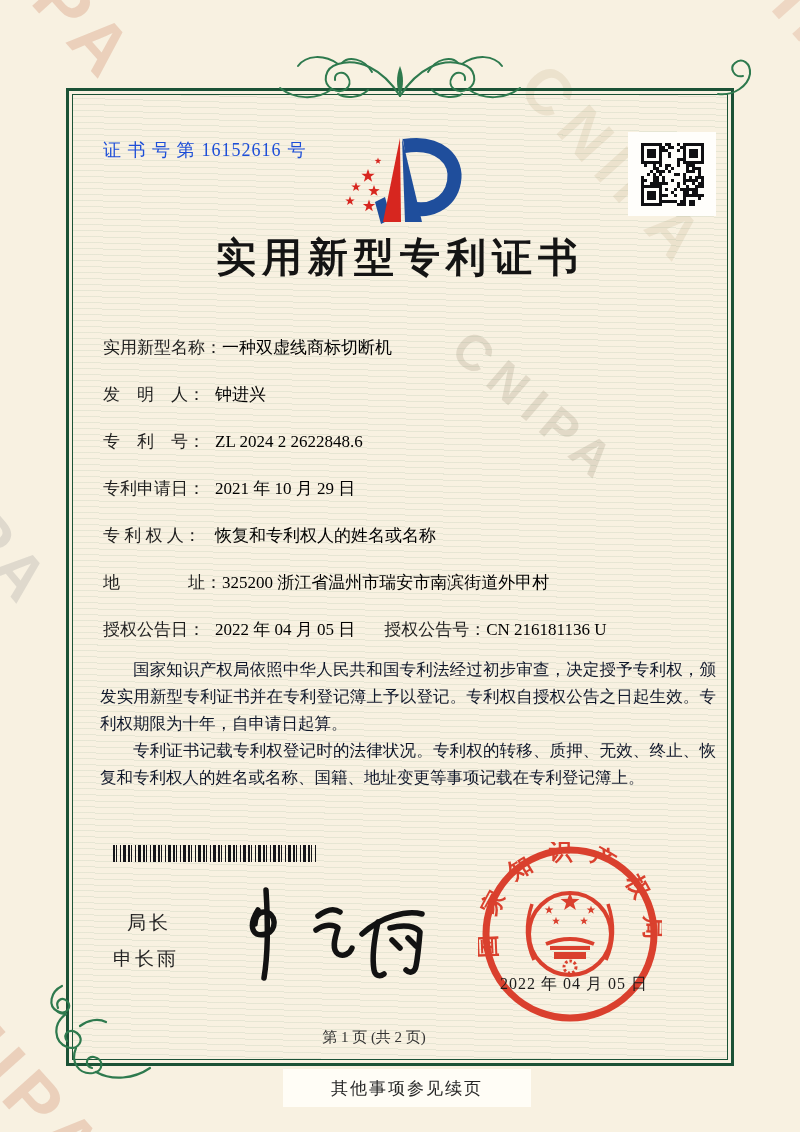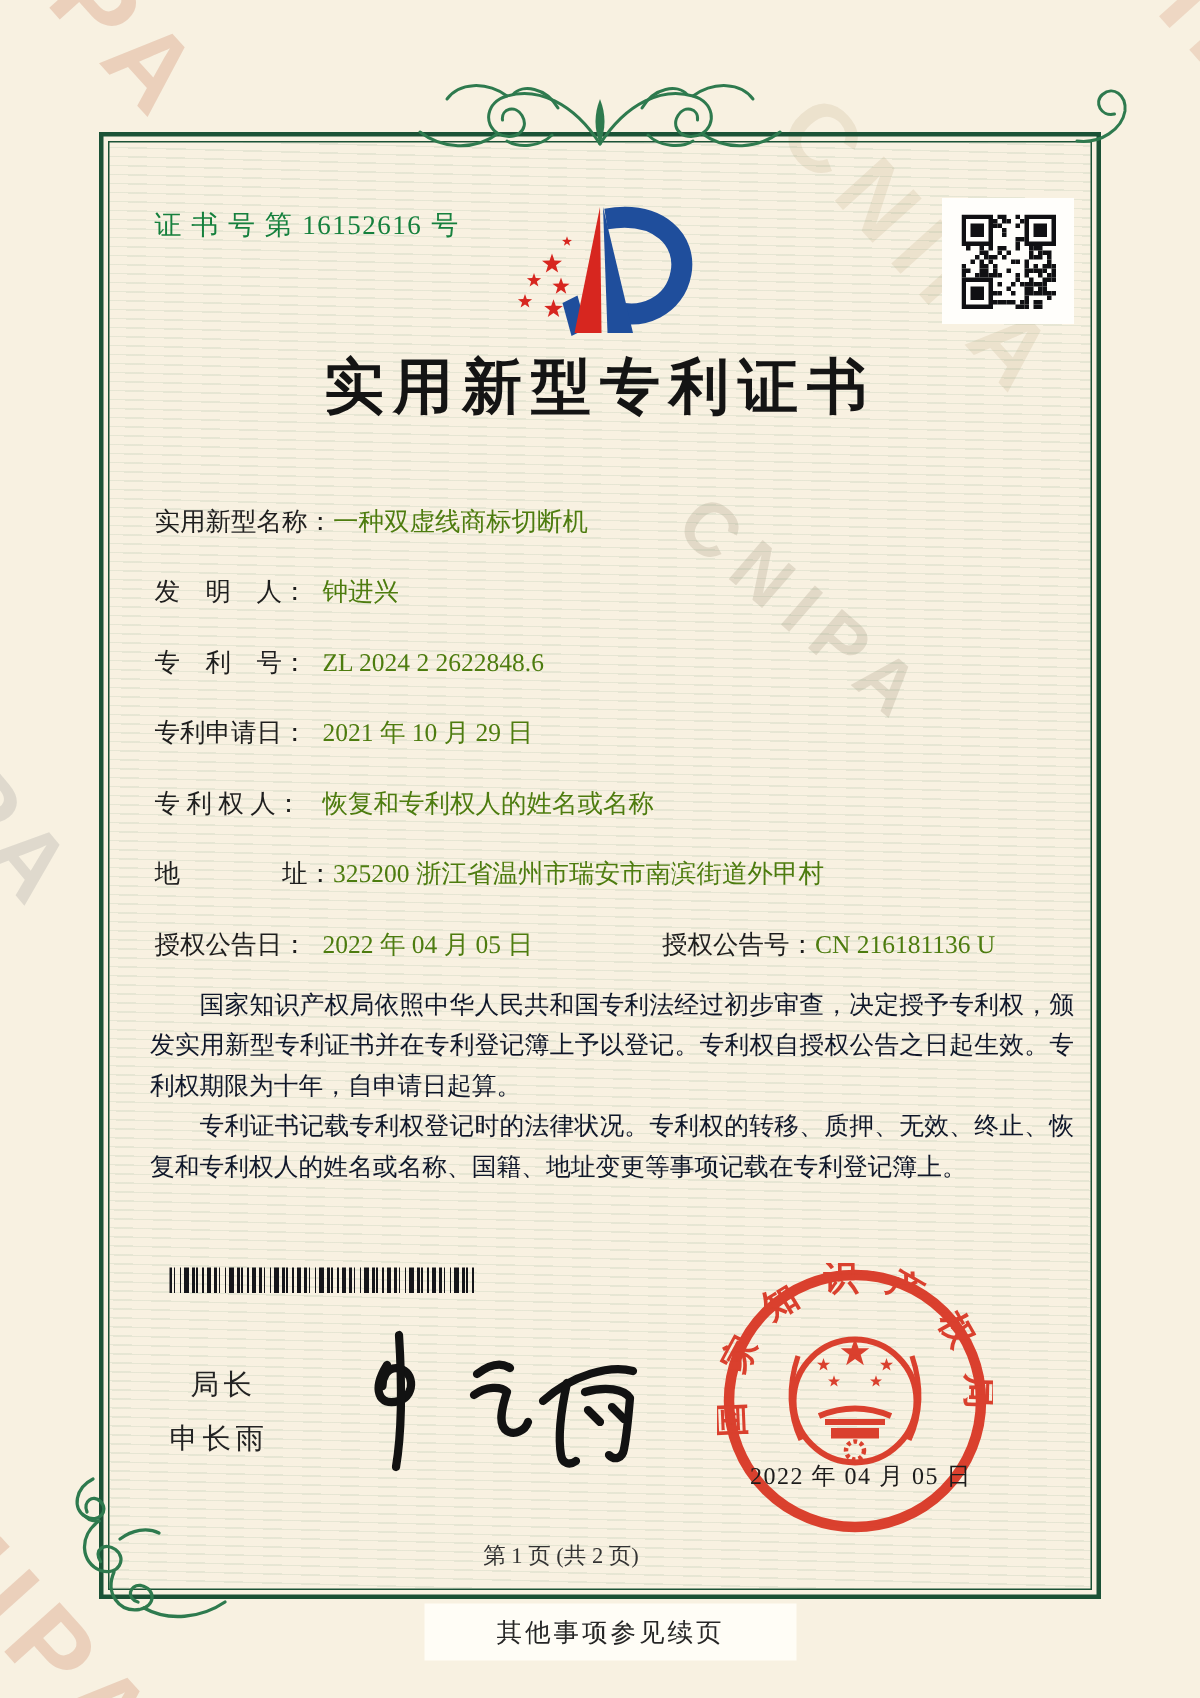--- a/index.html
+++ b/index.html
@@ -19,32 +19,32 @@
   .wm6{left:-130px;top:1026px;font-size:72px;color:rgba(214,156,126,.38);transform:rotate(48deg);}
   
   .frame{position:absolute;left:66px;top:88px;width:668px;height:978px;
          border:3px solid #1b5236;box-sizing:border-box;}
   .frame-inner{position:absolute;left:3px;top:3px;right:3px;bottom:3px;
          border:1px solid #1b5236;
          background:
            repeating-linear-gradient(1.5deg, rgba(122,160,128,.14) 0 1px, rgba(0,0,0,0) 1px 6px);}
   .deco{position:absolute;}
   
-  .cert-no{position:absolute;left:103px;top:138px;font-size:18px;letter-spacing:1px;color:#15803d;}
+  .cert-no{position:absolute;left:103px;top:138px;font-size:18px;letter-spacing:1px;color:#1d4ed8;}
   .cert-no .gap{margin-left:6px;}
   .logo{position:absolute;left:338px;top:134px;}
   .title{position:absolute;left:0;top:230px;width:800px;text-align:center;
          font-size:40px;font-weight:700;letter-spacing:6px;color:#141414;}
   
   .fields{position:absolute;left:103px;top:336px;width:610px;display:flex;
           flex-direction:column;gap:23px;font-size:17px;}
   .field-row{line-height:24px;white-space:nowrap;}
   .flabel{display:inline-block;min-width:112px;color:#1e1e1e;}
-  .fvalue{color:#4d7c0f;}
-  .pair2{margin-left:86px;}
+  .fvalue{color:#000000;}
+  .pair2{margin-left:29px;}
   
   .paras{position:absolute;left:100px;top:656px;width:616px;font-size:16.5px;
          line-height:27px;text-align:justify;color:#0f172a;}
   .paras p{margin:0;text-indent:2em;}
   
   .qr{position:absolute;left:628px;top:132px;width:88px;height:84px;background:#fffefb;
       display:flex;align-items:center;justify-content:center;}
   .barcode{position:absolute;left:113px;top:845px;width:205px;height:17px;
       background:repeating-linear-gradient(90deg,
         #15151a 0 2px,rgba(0,0,0,0) 2px 3px,

